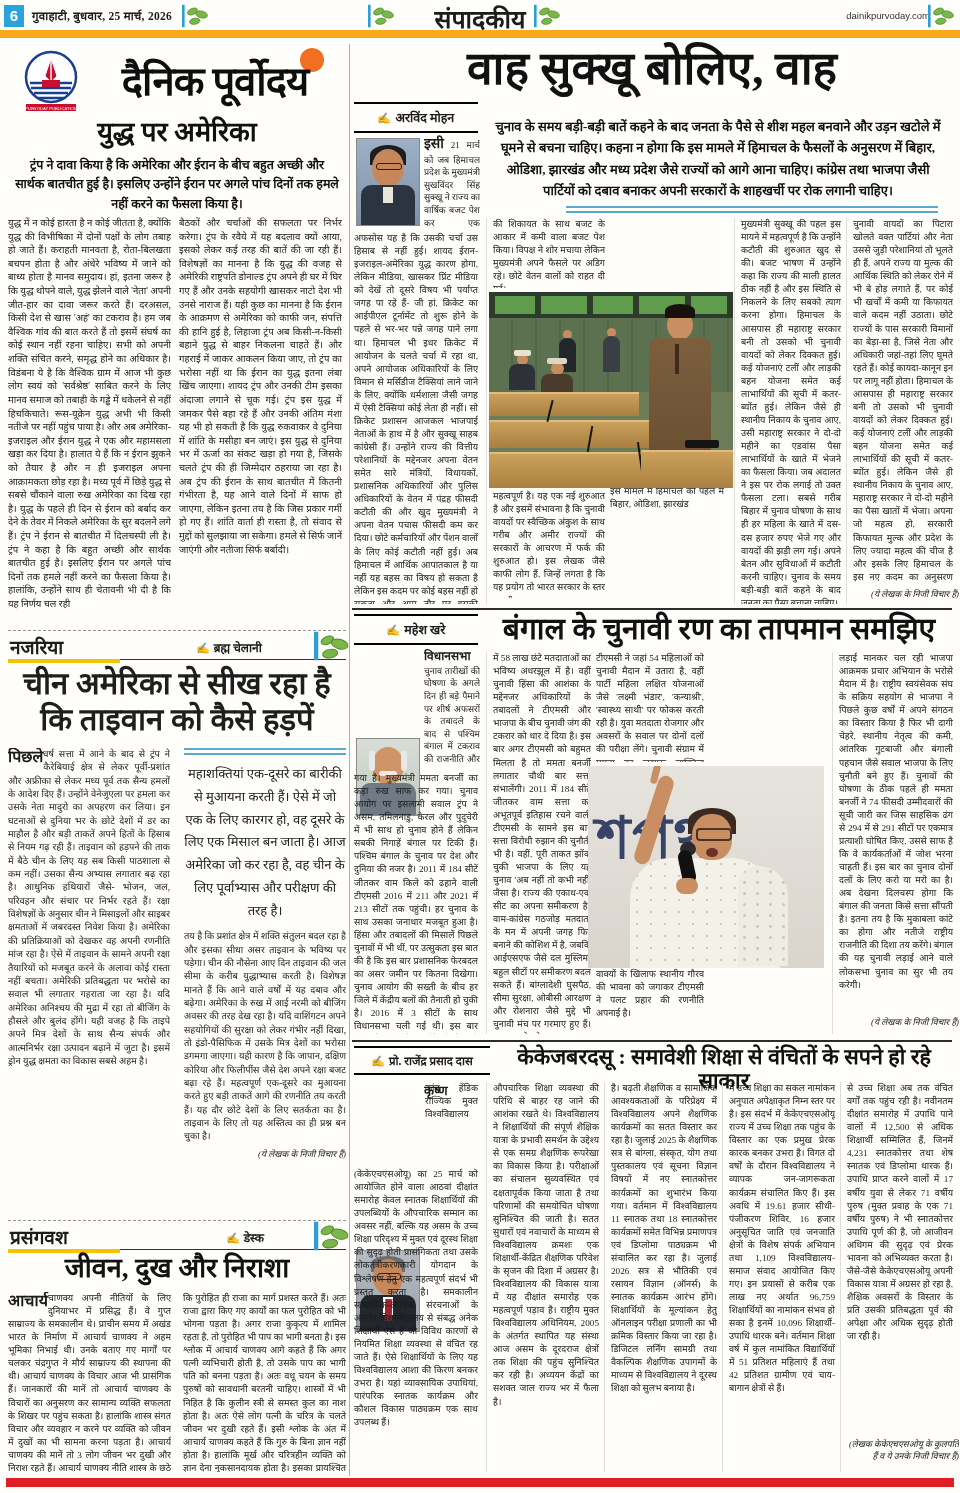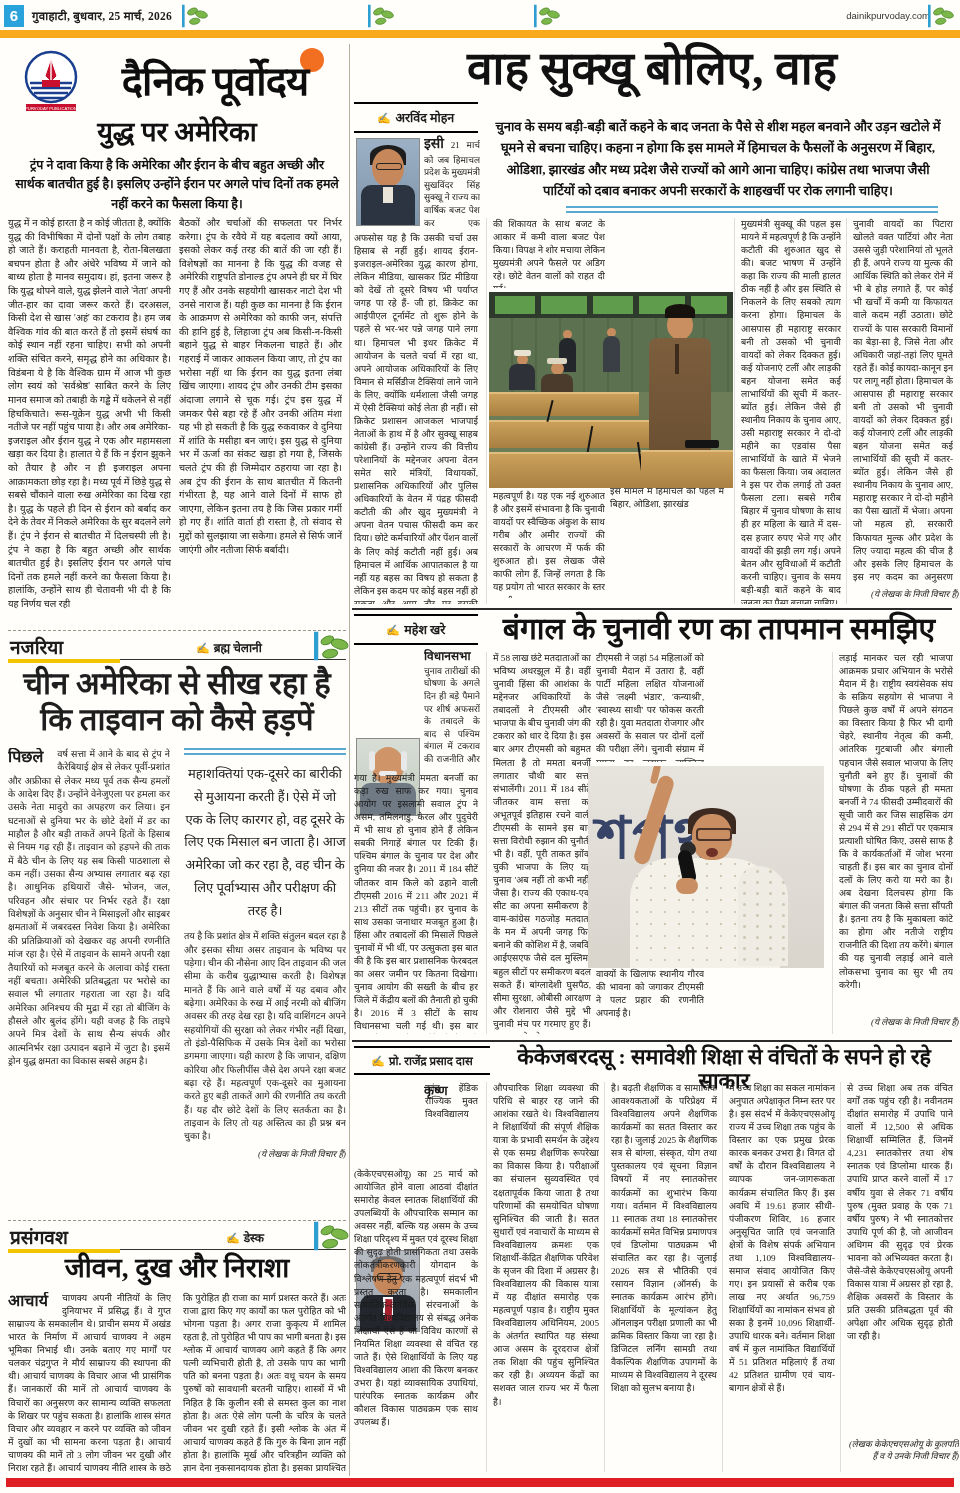--- a/index.html
+++ b/index.html
@@ -17,21 +17,21 @@
   .vdiv{left:349px;top:44px;width:1px;height:1432px;background:#b5b09f;}
   
   .mast-title{left:86px;top:52px;width:258px;text-align:center;font-size:40px;font-weight:800;
               letter-spacing:-1px;color:#0d0d0d;z-index:2;}
   .mast-dot{left:300px;top:48px;width:24px;height:24px;border-radius:50%;background:#f26f21;z-index:1;}
   
   .headline{font-weight:800;color:#111;text-align:center;line-height:1.1;}
   .intro{font-weight:bold;text-align:center;color:#111;}
   .cols{display:flex;}
   .ncol{font-size:9.2px;line-height:1.42;text-align:justify;overflow:hidden;color:#1b1b1b;}
-  .dropword{float:left;font-weight:800;font-size:16px;line-height:1.15;margin-right:14px;}
+  .dropword{float:left;font-weight:800;font-size:16px;line-height:1.15;margin-right:0;}
   .closing{text-align:right;font-style:italic;font-size:8.8px;margin-top:4px;}
   .byline-box{border-top:2px solid #000;border-bottom:2px solid #000;text-align:center;
               font-weight:bold;font-size:12.5px;padding:5px 0;}
   .pen{font-style:normal;font-size:11px;margin-right:4px;}
   .dbl-rule{border-top:2px solid #5aa9d0;border-bottom:2px solid #5aa9d0;height:3px;}
   .quote{font-size:13px;line-height:1.75;text-align:center;color:#222;margin-top:8px;}
   .strip{border-top:1px dashed #9a968a;}
   .strip-name{font-size:19px;font-weight:800;}
   .strip-underline{height:4px;background:#f4c400;}
   .strip-byline{font-size:12px;font-weight:bold;}
@@ -79,20 +79,21 @@
   <div class="abs leafwrap" style="left:182px;top:4px;">
     <svg width="30" height="24" viewBox="0 0 40 30">
         <rect x="0" y="0" width="3.5" height="30" fill="#2e9fd0"></rect>
         <g fill="#7ab648" stroke="#4e8a2e" stroke-width="1">
           <ellipse cx="14" cy="9" rx="7" ry="4" transform="rotate(-25 14 9)"></ellipse>
           <ellipse cx="26" cy="13" rx="8" ry="4.5" transform="rotate(15 26 13)"></ellipse>
           <ellipse cx="17" cy="22" rx="7" ry="4" transform="rotate(-10 17 22)"></ellipse>
         </g>
       </svg>
   </div>
+  <div class="abs hdr-center">संपादकीय</div>
   <div class="abs" style="left:368px;top:4px;">
     <svg width="30" height="24" viewBox="0 0 40 30">
         <rect x="0" y="0" width="3.5" height="30" fill="#2e9fd0"></rect>
         <g fill="#7ab648" stroke="#4e8a2e" stroke-width="1">
           <ellipse cx="14" cy="9" rx="7" ry="4" transform="rotate(-25 14 9)"></ellipse>
           <ellipse cx="26" cy="13" rx="8" ry="4.5" transform="rotate(15 26 13)"></ellipse>
           <ellipse cx="17" cy="22" rx="7" ry="4" transform="rotate(-10 17 22)"></ellipse>
         </g>
       </svg>
   </div>

